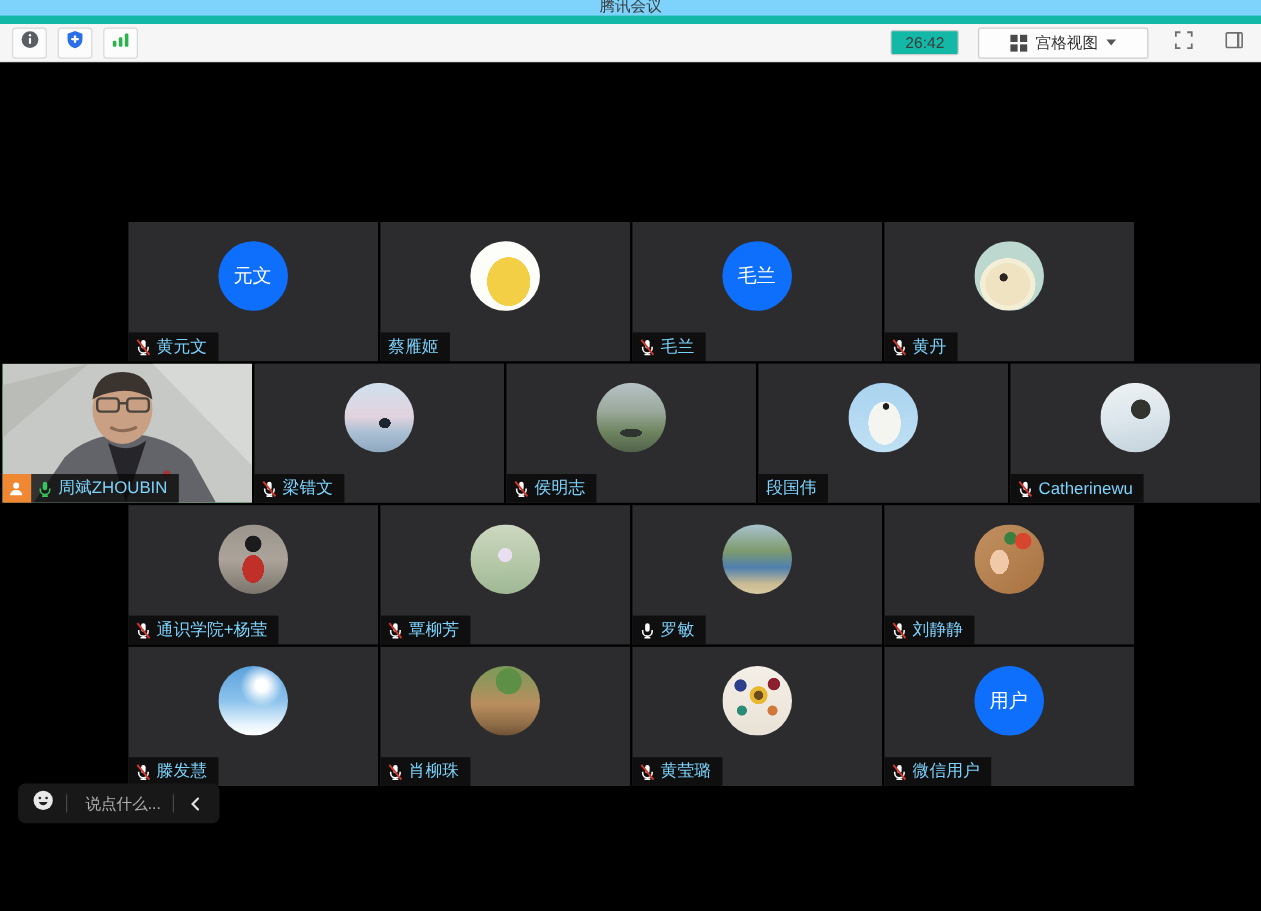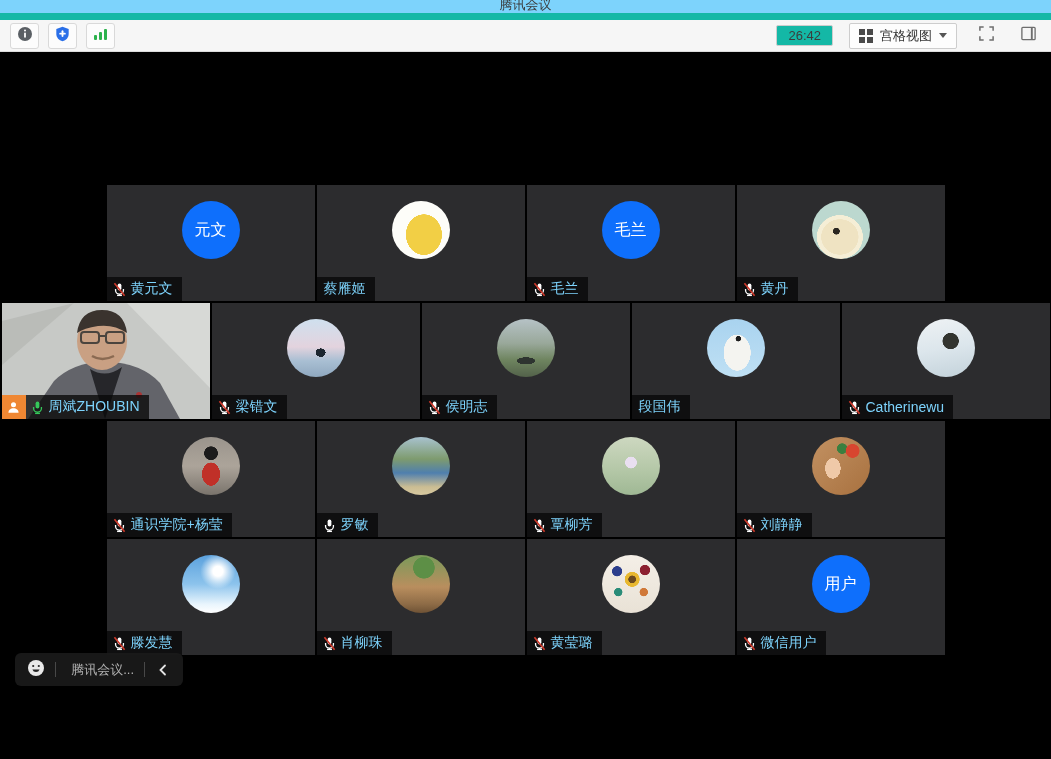--- a/index.html
+++ b/index.html
@@ -11,21 +11,21 @@
   
   .toolbar{height:31px;background:#f6f6f6;border-bottom:1px solid #dcdcdc;
            display:flex;align-items:center;justify-content:space-between;padding:0 10px;}
   .tb-left{display:flex;align-items:center;gap:9px;}
   .icon-btn{width:27px;height:24px;border:1px solid #d9d9d9;border-radius:3px;background:#fcfcfc;
             display:flex;align-items:center;justify-content:center;cursor:pointer;}
   .tb-right{display:flex;align-items:center;gap:16px;}
   .timer{border:1px solid #cdcdcd;background:#14b8a6;border-radius:2px;padding:2px 11px;
          font-size:13px;color:#3c3c3c;}
   .view-btn{display:flex;align-items:center;gap:7px;border:1px solid #cdcdcd;background:#fdfdfd;
-            border-radius:2px;padding:3px 9px;font-size:13px;color:#333;cursor:pointer;}
+            border-radius:2px;padding:3px 26px;font-size:13px;color:#333;cursor:pointer;}
   .grid-ico{display:grid;grid-template-columns:6px 6px;grid-template-rows:6px 6px;gap:2px;}
   .grid-ico span{background:#4a4a4a;display:block;}
   .caret{width:0;height:0;border-left:4px solid transparent;border-right:4px solid transparent;
          border-top:5px solid #555;}
   .frameless-btn{width:26px;height:24px;display:flex;align-items:center;justify-content:center;cursor:pointer;}
   
   .content{position:relative;height:713px;background:#000;text-align:right;}
   .grid{position:absolute;top:133px;left:0;right:0;display:flex;flex-direction:column;gap:2px;}
   .grid-row{display:flex;gap:2px;justify-content:center;}
   .tile{position:relative;width:208px;height:116px;background:#2c2c2e;overflow:hidden;cursor:pointer;}
@@ -271,46 +271,46 @@
                   <path d="M3.8 7.5v1.2a4.2 4.2 0 0 0 8.4 0V7.5" fill="none" stroke="#ffffff" stroke-width="1.4"></path>
                   <line x1="8" y1="13" x2="8" y2="14.3" stroke="#ffffff" stroke-width="1.4"></line>
                   <line x1="5.4" y1="14.3" x2="10.6" y2="14.3" stroke="#ffffff" stroke-width="1.4"></line>
                   <line x1="2.6" y1="1.4" x2="13.4" y2="14.6" stroke="#d0392b" stroke-width="1.7"></line>
                 </svg>
               </span>
               <span>通识学院+杨莹</span>
             </div>
           </div>
           <div class="tile">
+            <div class="avatar" style="background: radial-gradient(circle at 50% 44%, rgb(233, 223, 240) 0px, rgb(233, 223, 240) 13%, transparent 14%), linear-gradient(rgb(205, 216, 192) 0%, rgb(181, 200, 168) 55%, rgb(159, 184, 148) 100%);"></div>
+            <div class="name-label">
+              <span class="mic">
+                <svg width="15" height="15" viewBox="0 0 16 16">
+                  <rect x="6" y="1.5" width="4" height="7.5" rx="2" fill="#ffffff"></rect>
+                  <path d="M3.8 7.5v1.2a4.2 4.2 0 0 0 8.4 0V7.5" fill="none" stroke="#ffffff" stroke-width="1.4"></path>
+                  <line x1="8" y1="13" x2="8" y2="14.3" stroke="#ffffff" stroke-width="1.4"></line>
+                  <line x1="5.4" y1="14.3" x2="10.6" y2="14.3" stroke="#ffffff" stroke-width="1.4"></line>
+                  <line x1="2.6" y1="1.4" x2="13.4" y2="14.6" stroke="#d0392b" stroke-width="1.7"></line>
+                </svg>
+              </span>
+              <span>覃柳芳</span>
+            </div>
+          </div>
+          <div class="tile">
             <div class="avatar" style="background: linear-gradient(rgb(168, 194, 207) 0%, rgb(126, 155, 110) 38%, rgb(79, 127, 174) 62%, rgb(203, 189, 147) 86%, rgb(216, 201, 160) 100%);"></div>
             <div class="name-label">
               <span class="mic">
                 <svg width="15" height="15" viewBox="0 0 16 16">
                   <rect x="6" y="1.5" width="4" height="7.5" rx="2" fill="#ffffff"></rect>
                   <path d="M3.8 7.5v1.2a4.2 4.2 0 0 0 8.4 0V7.5" fill="none" stroke="#ffffff" stroke-width="1.4"></path>
                   <line x1="8" y1="13" x2="8" y2="14.3" stroke="#ffffff" stroke-width="1.4"></line>
                   <line x1="5.4" y1="14.3" x2="10.6" y2="14.3" stroke="#ffffff" stroke-width="1.4"></line>
                 </svg>
               </span>
               <span>罗敏</span>
-            </div>
-          </div>
-          <div class="tile">
-            <div class="avatar" style="background: radial-gradient(circle at 50% 44%, rgb(233, 223, 240) 0px, rgb(233, 223, 240) 13%, transparent 14%), linear-gradient(rgb(205, 216, 192) 0%, rgb(181, 200, 168) 55%, rgb(159, 184, 148) 100%);"></div>
-            <div class="name-label">
-              <span class="mic">
-                <svg width="15" height="15" viewBox="0 0 16 16">
-                  <rect x="6" y="1.5" width="4" height="7.5" rx="2" fill="#ffffff"></rect>
-                  <path d="M3.8 7.5v1.2a4.2 4.2 0 0 0 8.4 0V7.5" fill="none" stroke="#ffffff" stroke-width="1.4"></path>
-                  <line x1="8" y1="13" x2="8" y2="14.3" stroke="#ffffff" stroke-width="1.4"></line>
-                  <line x1="5.4" y1="14.3" x2="10.6" y2="14.3" stroke="#ffffff" stroke-width="1.4"></line>
-                  <line x1="2.6" y1="1.4" x2="13.4" y2="14.6" stroke="#d0392b" stroke-width="1.7"></line>
-                </svg>
-              </span>
-              <span>覃柳芳</span>
             </div>
           </div>
           <div class="tile">
             <div class="avatar" style="background: radial-gradient(circle at 70% 24%, rgb(216, 69, 47) 0px, rgb(216, 69, 47) 11%, transparent 12%), radial-gradient(circle at 52% 20%, rgb(59, 127, 63) 0px, rgb(59, 127, 63) 9%, transparent 10%), radial-gradient(24% 32% at 36% 54%, rgb(239, 201, 168) 0px, rgb(239, 201, 168) 55%, transparent 56%), linear-gradient(135deg, rgb(194, 145, 98) 0%, rgb(168, 113, 63) 100%);"></div>
             <div class="name-label">
               <span class="mic">
                 <svg width="15" height="15" viewBox="0 0 16 16">
                   <rect x="6" y="1.5" width="4" height="7.5" rx="2" fill="#ffffff"></rect>
                   <path d="M3.8 7.5v1.2a4.2 4.2 0 0 0 8.4 0V7.5" fill="none" stroke="#ffffff" stroke-width="1.4"></path>
                   <line x1="8" y1="13" x2="8" y2="14.3" stroke="#ffffff" stroke-width="1.4"></line>
@@ -389,21 +389,21 @@
     <div class="chatbar">
       <span>
         <svg width="18" height="18" viewBox="0 0 18 18">
             <circle cx="9" cy="9" r="8" fill="#e9e9e9"></circle>
             <circle cx="6.2" cy="7" r="1.1" fill="#232323"></circle>
             <circle cx="11.8" cy="7" r="1.1" fill="#232323"></circle>
             <path d="M5.4 10.4 a3.8 3.8 0 0 0 7.2 0 Z" fill="#232323"></path>
           </svg>
       </span>
       <span class="chat-divider"></span>
-      <span class="chat-placeholder">腾讯会议...</span>
+      <span class="chat-placeholder">说点什么...</span>
       <span class="chat-divider"></span>
       <span class="collapse-btn">
         <svg width="12" height="14" viewBox="0 0 12 14" fill="none" stroke="#e4e4e4" stroke-width="1.8" stroke-linecap="round">
             <polyline points="8,2.5 3.5,7 8,11.5"></polyline>
           </svg>
       </span>
     </div>
   </div>
 </div>
 

